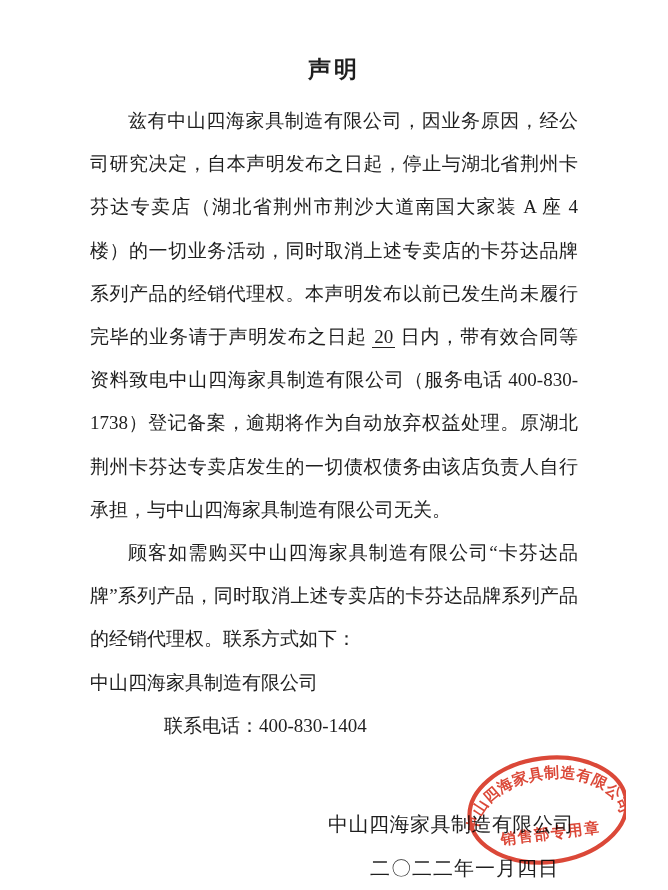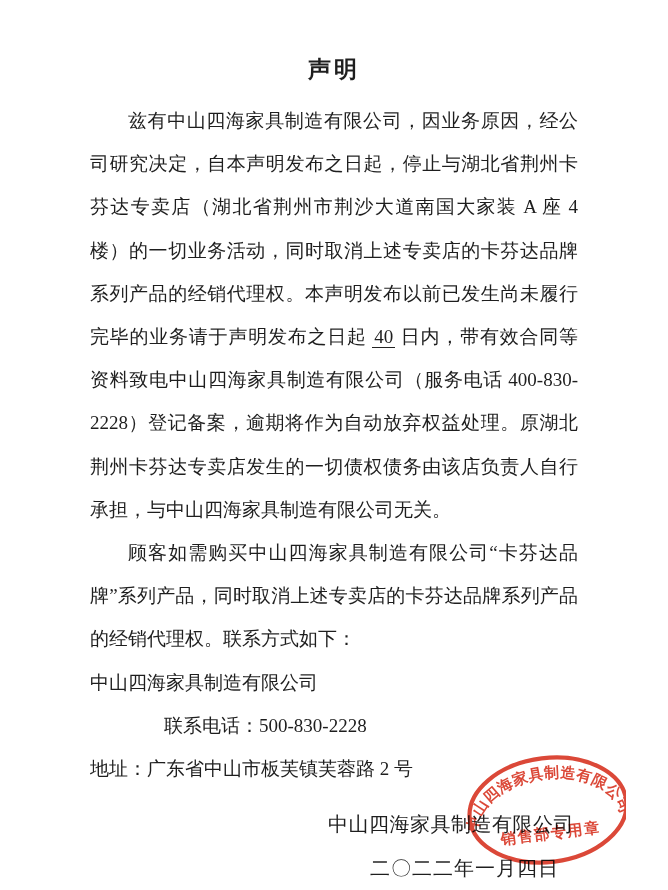--- a/index.html
+++ b/index.html
@@ -64,27 +64,26 @@
   }
 </style>
 </head>
 <body>
 
 <div class="page">
 
   <h1 class="doc-title">声明</h1>
 
   <div class="content">
-    <p class="indent"><span>兹有中山四海家具制造有限公司，因业务原因，经公司研究决定，自本声明发布之日起，停止与湖北省荆州卡芬达专卖店（湖北省荆州市荆沙大道南国大家装 A 座 4 楼）的一切业务活动，同时取消上述专卖店的卡芬达品牌系列产品的经销代理权。本声明发布以前已发生尚未履行完毕的业务请于声明发布之日起 </span><span class="u">40</span><span> 日内，带有效合同等资料致电中山四海家具制造有限公司（服务电话 400-830-2228）登记备案，逾期将作为自动放弃权益处理。原湖北荆州卡芬达专卖店发生的一切债权债务由该店负责人自行承担，与中山四海家具制造有限公司无关。</span></p>
+    <p class="indent"><span>兹有中山四海家具制造有限公司，因业务原因，经公司研究决定，自本声明发布之日起，停止与湖北省荆州卡芬达专卖店（湖北省荆州市荆沙大道南国大家装 A 座 4 楼）的一切业务活动，同时取消上述专卖店的卡芬达品牌系列产品的经销代理权。本声明发布以前已发生尚未履行完毕的业务请于声明发布之日起 </span><span class="u">20</span><span> 日内，带有效合同等资料致电中山四海家具制造有限公司（服务电话 400-830-1738）登记备案，逾期将作为自动放弃权益处理。原湖北荆州卡芬达专卖店发生的一切债权债务由该店负责人自行承担，与中山四海家具制造有限公司无关。</span></p>
 
     <p class="indent">顾客如需购买中山四海家具制造有限公司“卡芬达品牌”系列产品，同时取消上述专卖店的卡芬达品牌系列产品的经销代理权。联系方式如下：</p>
 
-    <p class="contact-line"><span>中山四海家具制造有限公司</span><span class="phone">联系电话：500-830-2228</span></p>
+    <p class="contact-line"><span>中山四海家具制造有限公司</span><span class="phone">联系电话：400-830-1404</span></p>
 
-    <p class="contact-line">地址：广东省中山市板芙镇芙蓉路 2 号</p>
   </div>
 
   <div class="sig-company">中山四海家具制造有限公司</div>
 
   <div class="sig-date">二〇二二年一月四日</div>
 
   <svg class="seal" viewBox="0 0 200 136" aria-hidden="true">
     <ellipse cx="100" cy="68" rx="94" ry="62" fill="none" stroke="#d93a28" stroke-width="5"></ellipse>
     <path id="seal-arc" d="M 14,86 A 86,56 0 0 1 186,86" fill="none"></path>
     <text font-size="18" font-weight="bold" fill="#d93a28" letter-spacing="0.5" font-family="'Liberation Serif','DejaVu Serif',serif">

